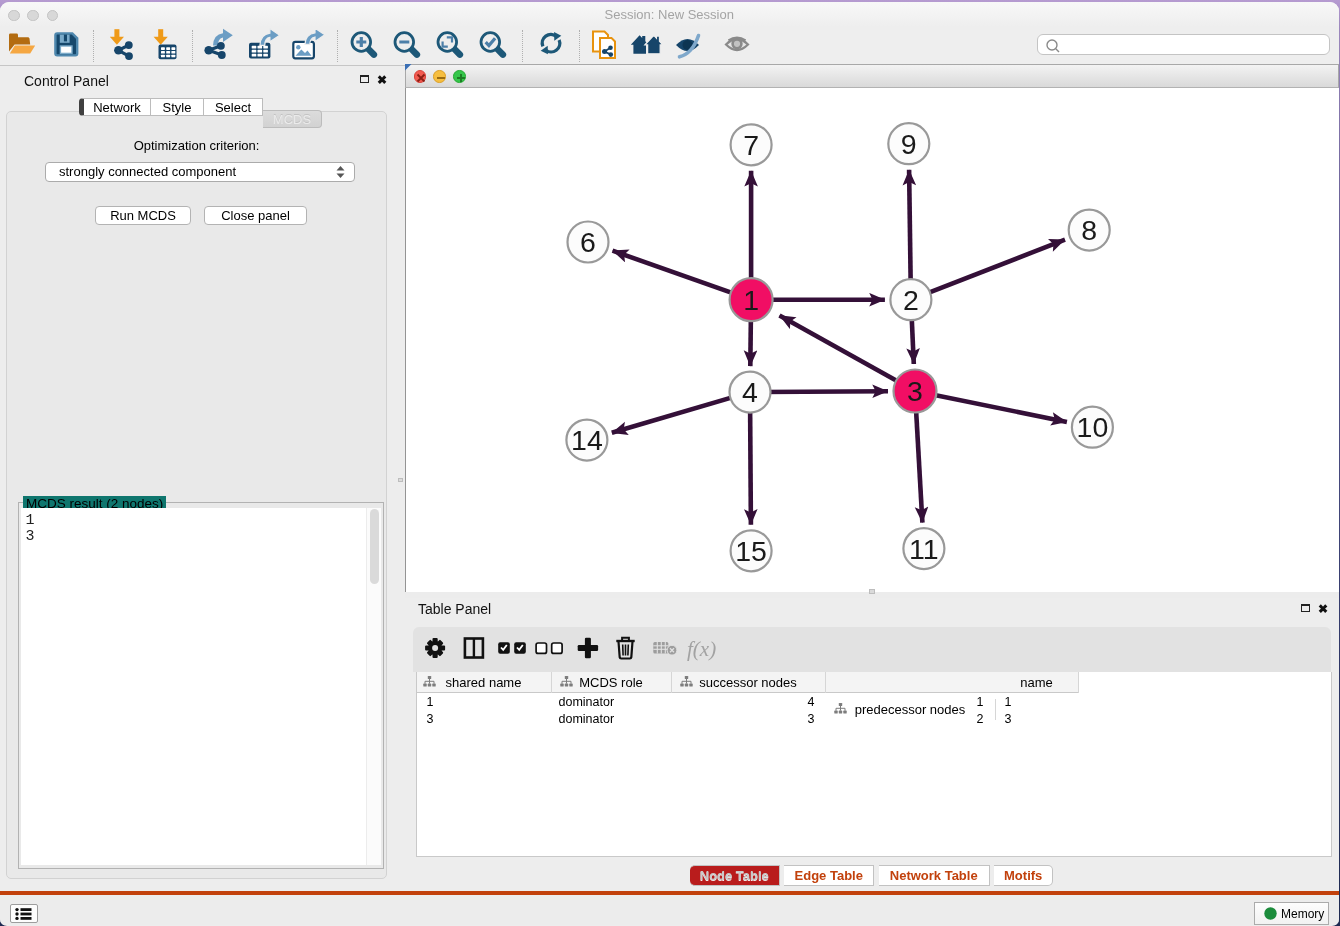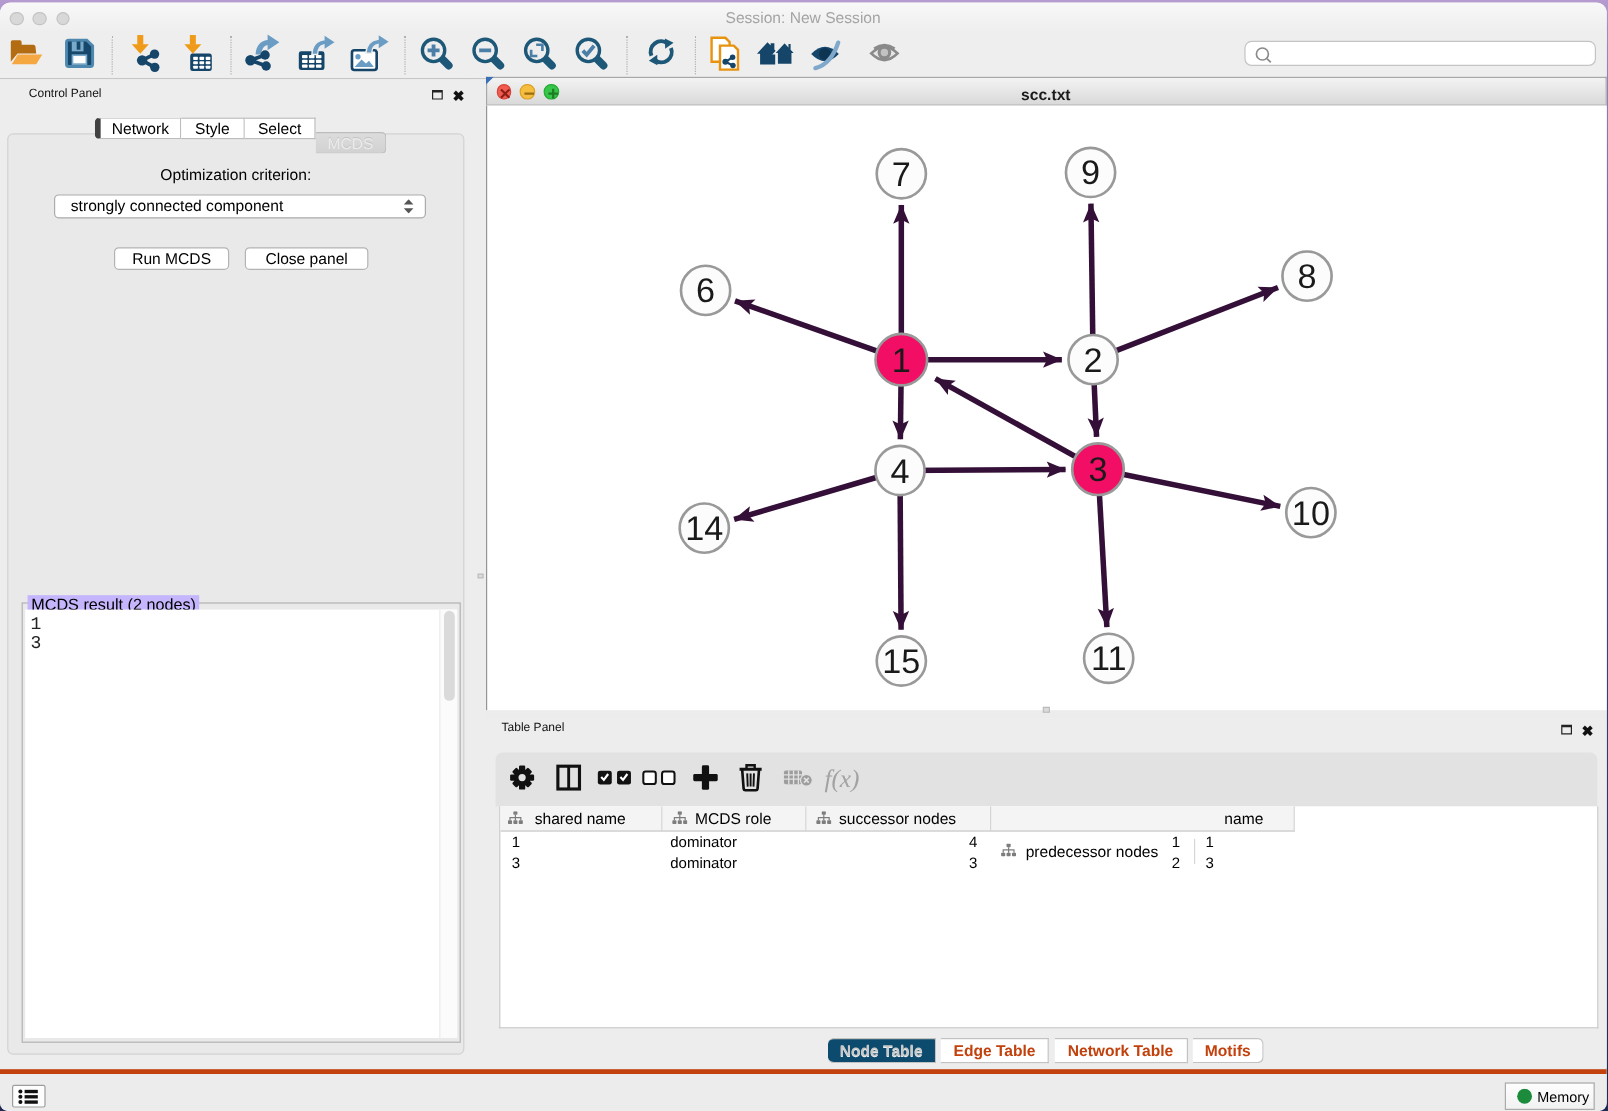--- a/index.html
+++ b/index.html
@@ -9,33 +9,33 @@
 
 .titlebar { position:absolute; left:0; top:0; width:100%; height:36px; background:linear-gradient(#f8f8f8,#eaeaea); border-bottom:1px solid #d4d4d4; }
 .tl { position:absolute; top:7.5px; width:11.5px; height:11.5px; border-radius:50%; background:#d8d8d8; border:1px solid #c3c3c3; }
 .title { position:absolute; top:5px; left:0; width:100%; text-align:center; font-size:13px; color:#a4a4a4; }
 
 .toolbar { position:absolute; left:0; top:24px; width:100%; height:40px; background:#eeeeee; border-bottom:1px solid #c6c6c6; }
 .sep { position:absolute; top:4px; height:32px; width:0; border-left:1px dotted #b0b0b0; }
 .searchbox { position:absolute; left:1037px; top:8px; width:293px; height:21px; background:#fff; border:1px solid #c4c4c4; border-radius:6px; }
 
 .cpanel { position:absolute; left:0; top:64px; width:393px; height:826px; background:#ededed; }
-.cptitle { position:absolute; left:24px; top:7px; font-size:10px; color:#111; }
+.cptitle { position:absolute; left:24px; top:7px; font-size:14px; color:#111; }
 .floatbtn { position:absolute; width:9px; height:8px; border:1.6px solid #222; border-top-width:2.6px; }
 .xbtn { position:absolute; font-size:12px; font-weight:bold; color:#111; line-height:10px; }
 .cptabs { position:absolute; top:32px; left:79px; height:18px; display:flex; z-index:3; }
 .cptab { height:18px; font-size:13px; color:#000; background:#fff; border:1px solid #bcbcbc; border-left:none; text-align:center; line-height:17px; }
 .cptab.first { border-left:5px solid #404040; border-radius:4px 0 0 4px; }
 .cptab.sel { background:linear-gradient(#dcdcdc,#d2d2d2); color:#ebebeb; border-radius:0 4px 4px 0; text-shadow:0 -1px 0 #c2c2c2; }
 .cpcontent { position:absolute; left:6px; top:45px; width:381px; height:768px; background:#e9e9e9; border:1px solid #d2d2d2; border-radius:5px; }
 .optlabel { position:absolute; top:26px; width:100%; text-align:center; font-size:13px; color:#000; }
 .dropdown { position:absolute; left:38px; top:50px; width:310px; height:19.5px; background:#fff; border:1px solid #ababab; border-radius:4px; font-size:13px; line-height:17px; padding-left:13px; color:#000; }
 .btn { position:absolute; top:84px; height:19px; background:#fff; border:1px solid #b3b3b3; border-radius:4px; font-size:13px; text-align:center; line-height:17px; color:#000;margin-top:10px; }
 .fieldset { position:absolute; left:11px; top:390px; width:366px; height:367px; border:1px solid #b2b2b2; }
-.legend { position:absolute; left:4px; top:-7.5px; background:#c4b5fd; padding:0 3px; font-size:13.5px; color:#000; }
+.legend { position:absolute; left:4px; top:-7.5px; background:#0f766e; padding:0 3px; font-size:13.5px; color:#000; }
 .resultbox { position:absolute; left:2px; top:5px; right:2px; bottom:3px; background:#fff; font-family:"Liberation Mono", monospace; font-size:15px; color:#222; padding:5px 0 0 4.5px; line-height:15.8px; }
 .rscroll { position:absolute; right:0; top:0; width:15px; height:100%; background:#fbfbfb; border-left:1px solid #ececec; }
 .rthumb { position:absolute; left:2.5px; top:1px; width:9.5px; height:75px; background:#dadada; border-radius:5px; }
 
 .vsplit { position:absolute; left:393px; top:64px; width:11.5px; height:826px; background:#ededed; }
 .vhandle { position:absolute; left:5px; top:412px; width:5px; height:4px; background:#dcdcdc; border:1px solid #bdbdbd; }
 
 .netframe { position:absolute; left:404.5px; top:62px; width:934px; height:530px; }
 .ntitle { position:absolute; left:0; top:0; width:100%; height:23.5px; background:linear-gradient(#f3f3f3,#d9d9d9); border:1px solid #a8a8a8; border-bottom:1px solid #b2b2b2; }
 .nttext { position:absolute; width:100%; text-align:center; top:6px; font-size:13px; font-weight:bold; color:#1a1a1a; }
@@ -46,21 +46,21 @@
 .hhandle { position:absolute; left:464px; top:-3px; width:6px; height:5px; background:#dadada; border:1px solid #bdbdbd; }
 
 .tpanel { position:absolute; left:404.5px; top:596px; width:934px; height:292px; background:#ededed; }
 .tptoolbar { position:absolute; left:8.5px; top:28.5px; width:918px; height:45px; background:#e2e2e2; border-radius:6px 6px 0 0; }
 .ttable { position:absolute; left:11px; top:73.5px; width:916px; height:185.5px; background:#fff; border:1px solid #c9c9c9; border-top:none; }
 .thead { position:absolute; left:0; top:0; height:21.5px; background:#f4f4f4; border-bottom:1px solid #c9c9c9; }
 .thcell { position:absolute; top:0; height:21px; border-right:1px solid #d6d6d6; font-size:13px; color:#000; text-align:center; line-height:21px; }
 .trow { position:absolute; font-size:12.5px; color:#000; height:17px; line-height:17px; }
 .tabsrow { position:absolute; left:0; top:267px; width:100%; text-align:center; }
 .btab { display:inline-block; height:20.5px; font-size:13px; font-weight:bold; color:#c2410c; background:#fff; border:1px solid #c2c2c2; border-left:none; line-height:19.5px; vertical-align:top; }
-.btab.sel { background:#0c4a6e; color:#c9c9c9; border-radius:5px 0 0 5px; text-shadow:0 1px 0 #efefef; }
+.btab.sel { background:#b91c1c; color:#c9c9c9; border-radius:5px 0 0 5px; text-shadow:0 1px 0 #efefef; }
 .btab.last { border-radius:0 5px 5px 0; }
 
 .statusbar { position:absolute; left:0; top:888.5px; width:100%; height:34px; background:#ececec; border-top:4px solid #c2410c; }
 .listbtn { position:absolute; left:10px; top:9px; width:28px; height:19.5px; background:#fdfdfd; border:1px solid #9d9d9d; border-radius:2px; }
 .membtn { position:absolute; left:1254px; top:7px; width:75px; height:23px; background:linear-gradient(#fdfdfd,#f2f2f2); border:1px solid #ababab; font-size:13px; color:#000; }
 </style>
 </head>
 <body>
 <div class="win">
   <div class="titlebar">
@@ -244,21 +244,20 @@
   </div>
   <div class="vsplit">
       <div class="vhandle"></div>
     </div>
 
   <div class="netframe">
     <div class="ntitle">
       <svg width="7" height="7" viewBox="0 0 7 7" style="position:absolute;left:-1px;top:-1px;">
           <path d="M0,0 L6.5,0 L0,6.5 Z" fill="#3a6fb5"></path>
         </svg>
-      <div class="nttext">scc.txt</div>
       <div class="mac" style="left:8px; background:#f25b50; border:1px solid #d8443c;"></div>
       <div class="mac" style="left:27.5px; background:#f6be3f; border:1px solid #dba028;"></div>
       <div class="mac" style="left:47.5px; background:#35c64a; border:1px solid #26a934;"></div>
       <svg width="14" height="14" style="position:absolute; left:8.5px; top:6px;" viewBox="0 0 14 14">
           <path d="M3.5,3.5 L10.5,10.5 M10.5,3.5 L3.5,10.5" stroke="#8c1f15" stroke-width="1.8"></path>
         </svg>
       <svg width="14" height="14" style="position:absolute; left:28px; top:6px;" viewBox="0 0 14 14">
           <path d="M3,7 L11,7" stroke="#9a6c11" stroke-width="1.9"></path>
         </svg>
       <svg width="14" height="14" style="position:absolute; left:48px; top:6px;" viewBox="0 0 14 14">

